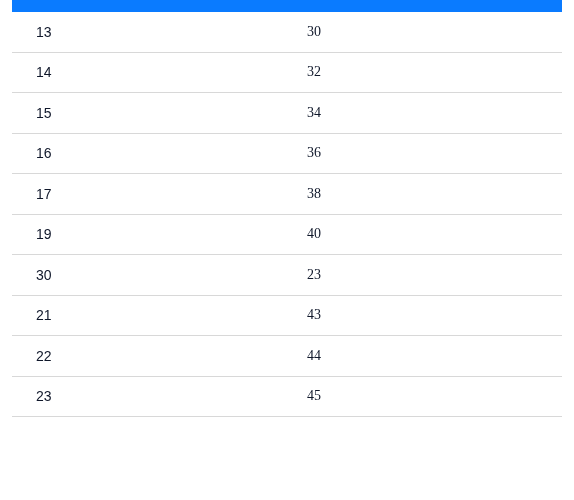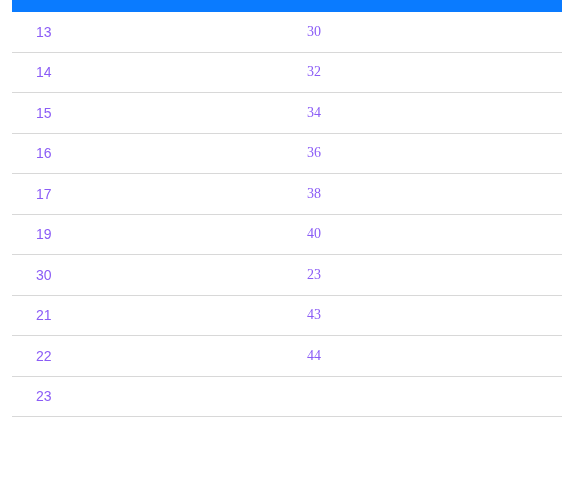--- a/index.html
+++ b/index.html
@@ -23,21 +23,21 @@
       width: 100%;
     }
     .row {
       display: flex;
       border-bottom: 1px solid #d8d8d8;
       height: 40.5px;
       align-items: center;
     }
     .cell {
       font-size: 14px;
-      color: #8b5cf6;
+      color: #0f172a;
       font-weight: 500;
     }
     .cell-left {
       width: 295px;
       padding-left: 24px;
     }
     .cell-right {
       flex: 1;
       padding-left: 0;
       font-family: Liberation Serif, serif;
@@ -79,14 +79,15 @@
   <div class="row">
     <div class="cell cell-left">21</div>
     <div class="cell cell-right">43</div>
   </div>
   <div class="row">
     <div class="cell cell-left">22</div>
     <div class="cell cell-right">44</div>
   </div>
   <div class="row">
     <div class="cell cell-left">23</div>
+    <div class="cell cell-right">45</div>
   </div>
 </div>
 
 </body></html>

